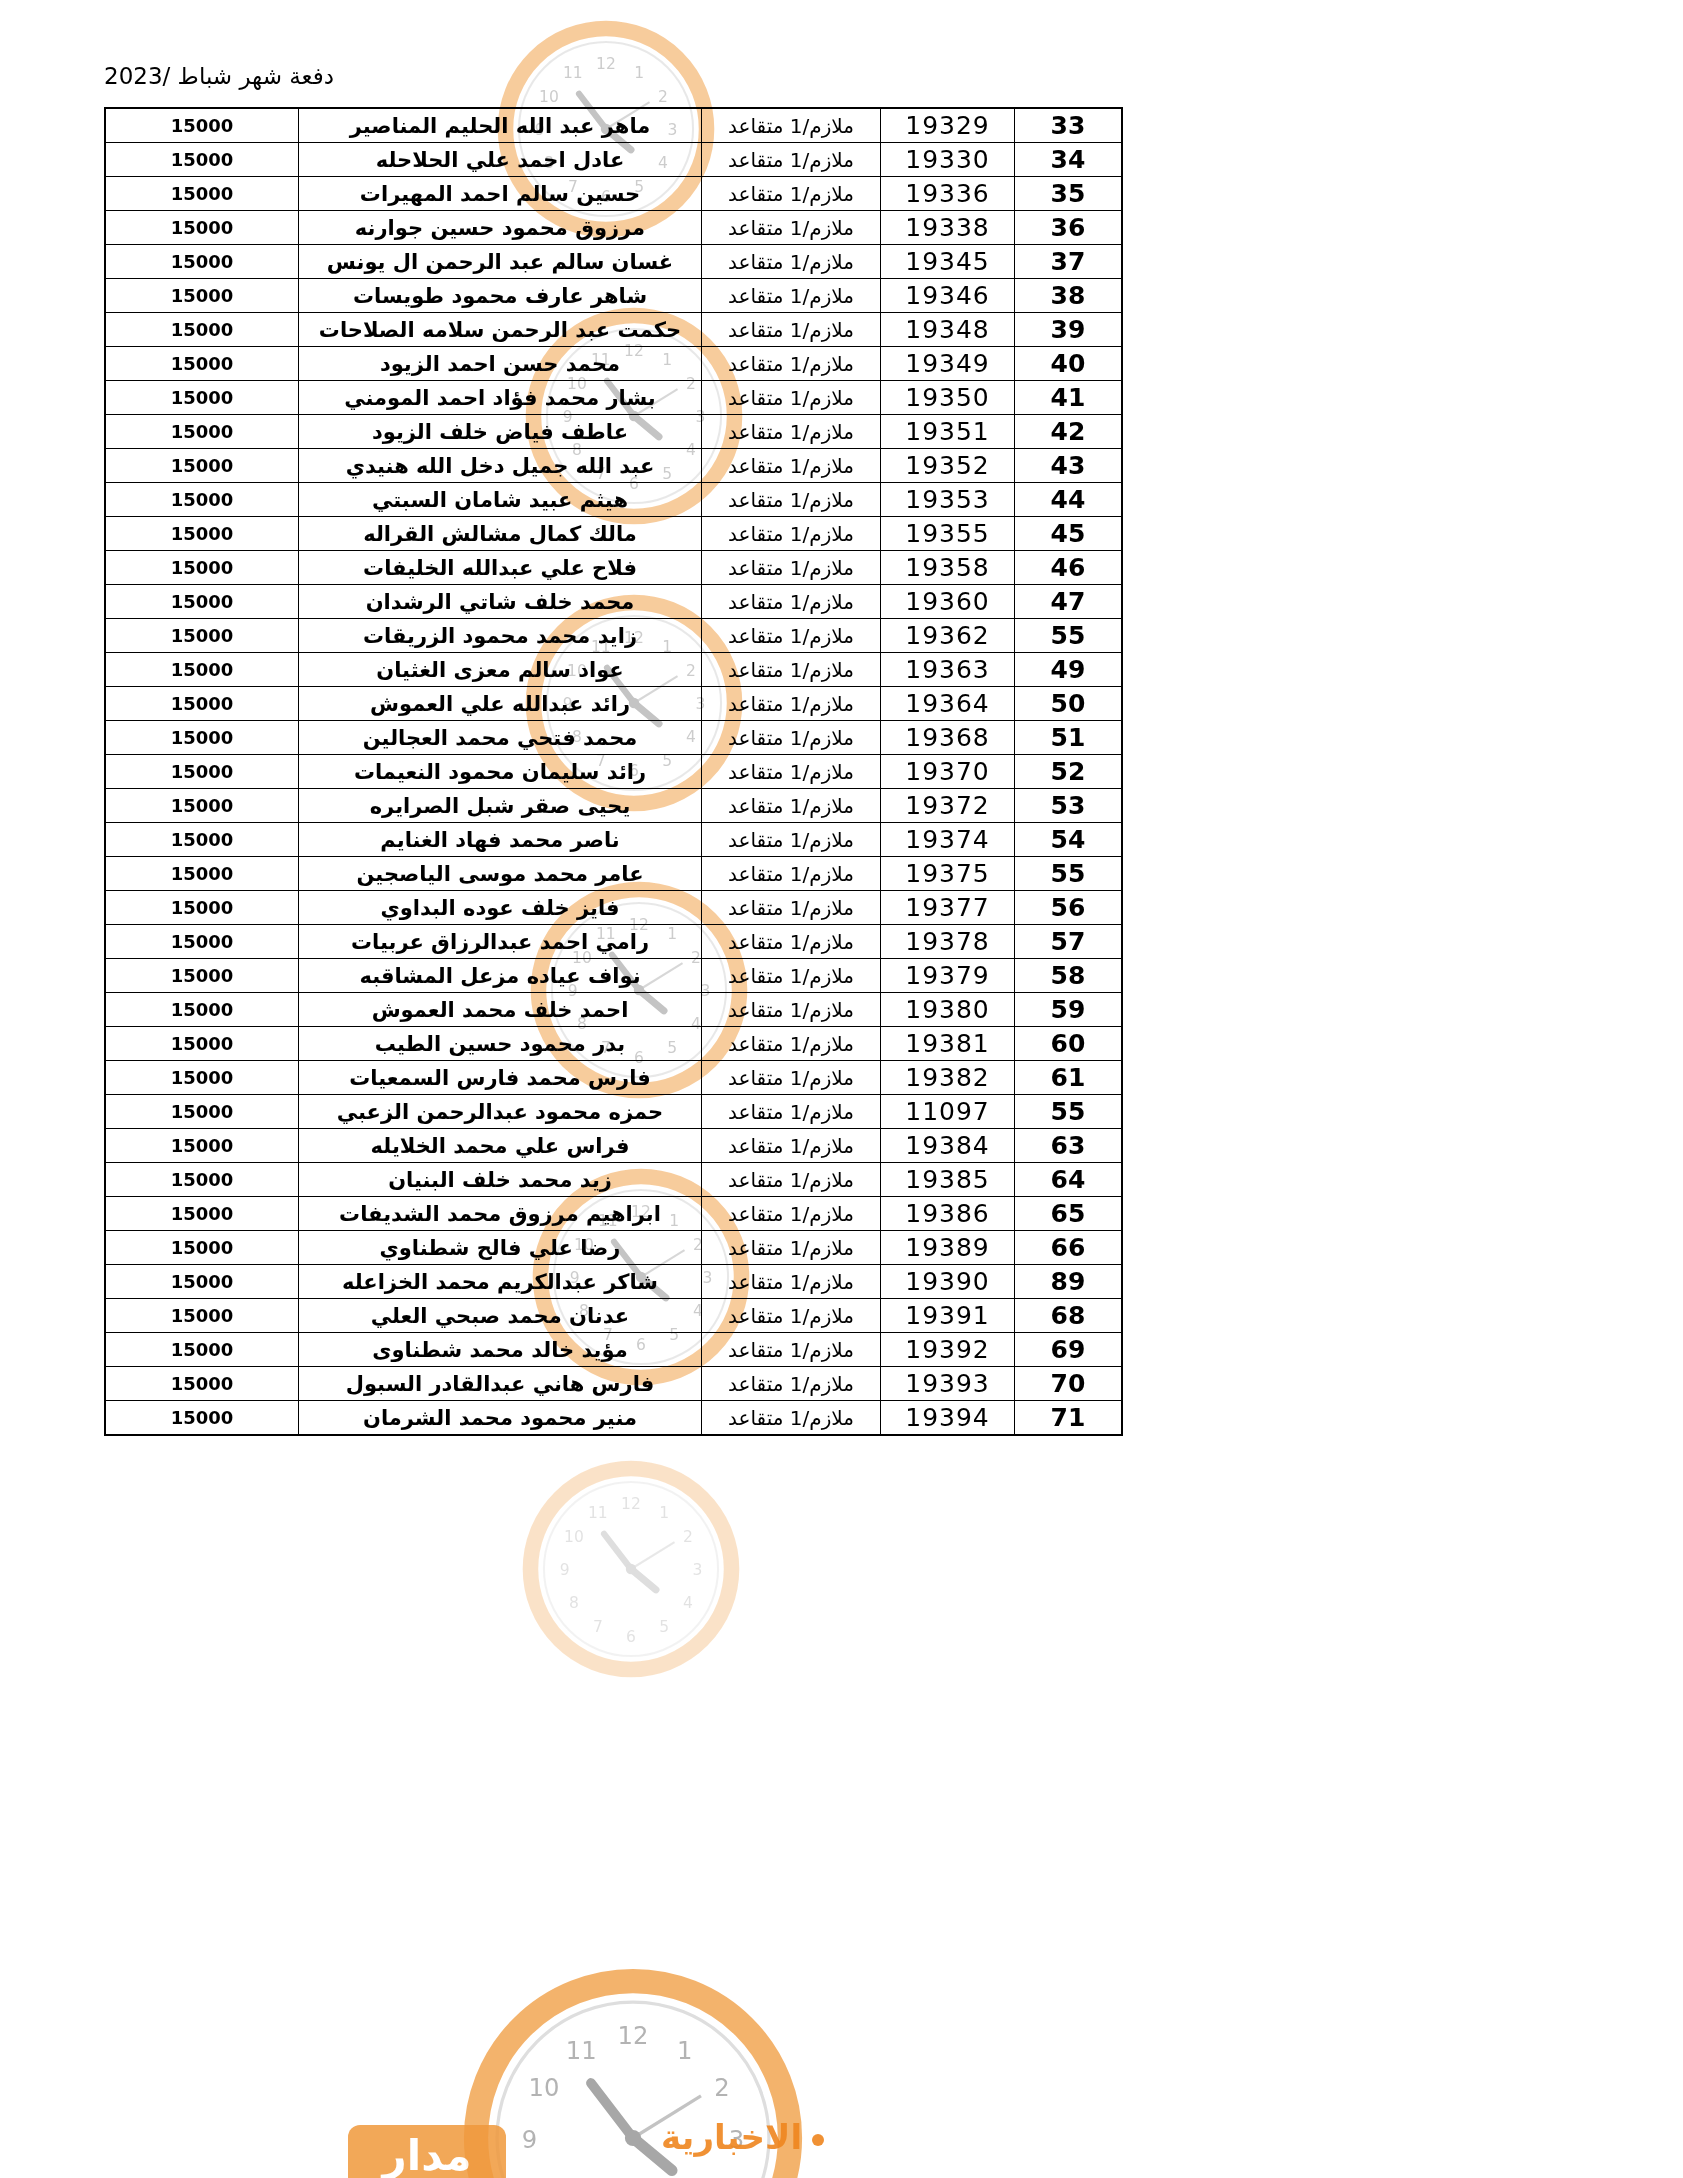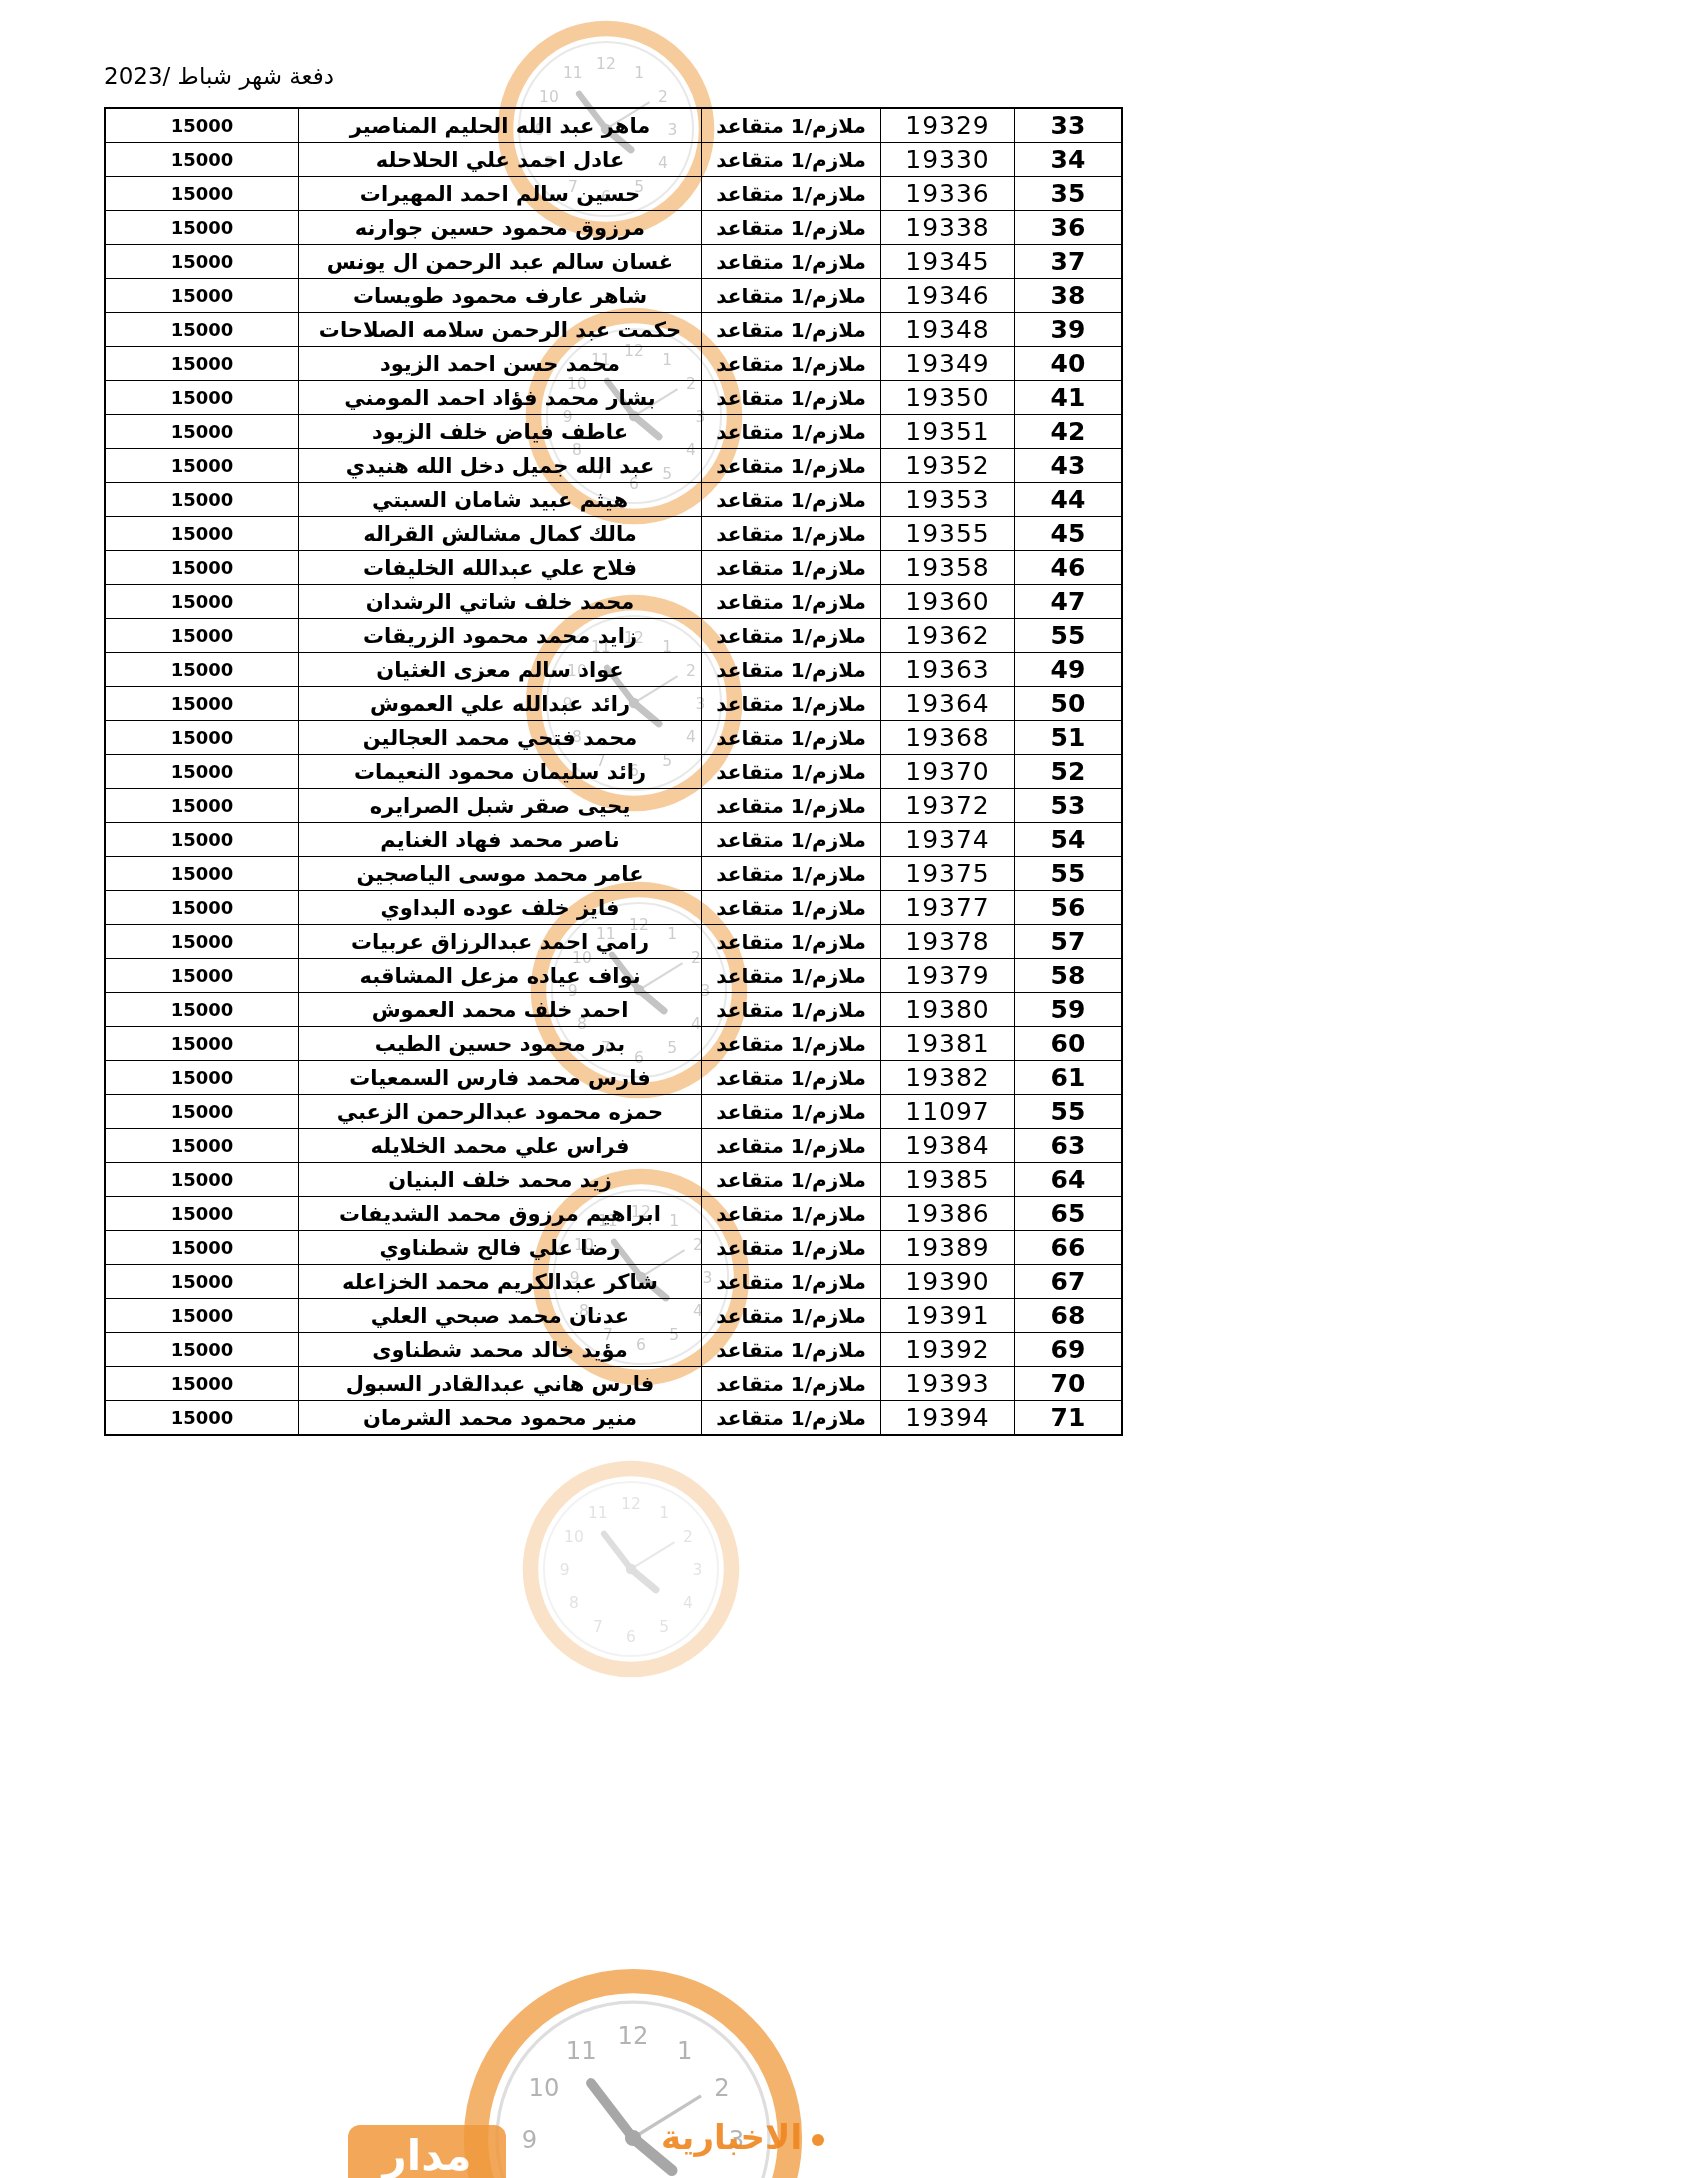--- a/index.html
+++ b/index.html
@@ -43,21 +43,21 @@
   }
   table.roster td{
     border:1.5px solid #000;
     text-align:center;vertical-align:middle;
     height:33px;padding:0 4px;
     background:transparent;color:#000;
     overflow:hidden;white-space:nowrap;
   }
   td.col-serial{width:98px;font-size:25px;font-weight:bold;}
   td.col-id{width:125px;font-size:25px;font-weight:normal;letter-spacing:1px;}
-  td.col-rank{width:170px;font-size:20px;font-weight:bold;}
+  td.col-rank{width:170px;font-size:20px;font-weight:normal;}
   td.col-name{width:394px;font-size:21px;font-weight:bold;}
   td.col-amount{width:184px;font-size:18px;font-weight:bold;margin-top:6px;}
 </style>
 </head>
 <body>
 
 <div class="page">
 
   <svg width="0" height="0" style="position:absolute" aria-hidden="true">
     <symbol id="wm-clock" viewBox="0 0 220 220">
@@ -360,21 +360,21 @@
           <td class="col-amount">15000</td>
         </tr>
         <tr>
           <td class="col-serial">66</td>
           <td class="col-id">19389</td>
           <td class="col-rank">ملازم/1 متقاعد</td>
           <td class="col-name">رضا علي فالح شطناوي</td>
           <td class="col-amount">15000</td>
         </tr>
         <tr>
-          <td class="col-serial">67</td>
+          <td class="col-serial">89</td>
           <td class="col-id">19390</td>
           <td class="col-rank">ملازم/1 متقاعد</td>
           <td class="col-name">شاكر عبدالكريم محمد الخزاعله</td>
           <td class="col-amount">15000</td>
         </tr>
         <tr>
           <td class="col-serial">68</td>
           <td class="col-id">19391</td>
           <td class="col-rank">ملازم/1 متقاعد</td>
           <td class="col-name">عدنان محمد صبحي العلي</td>

